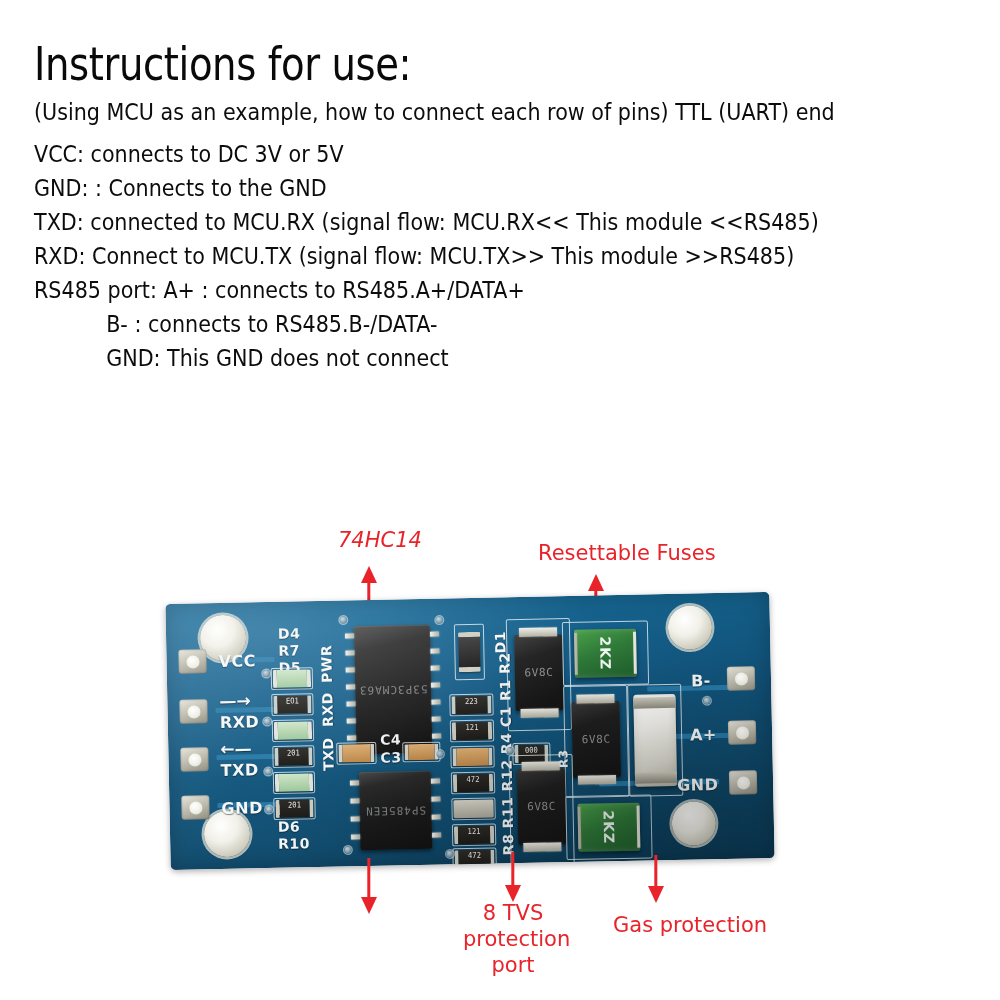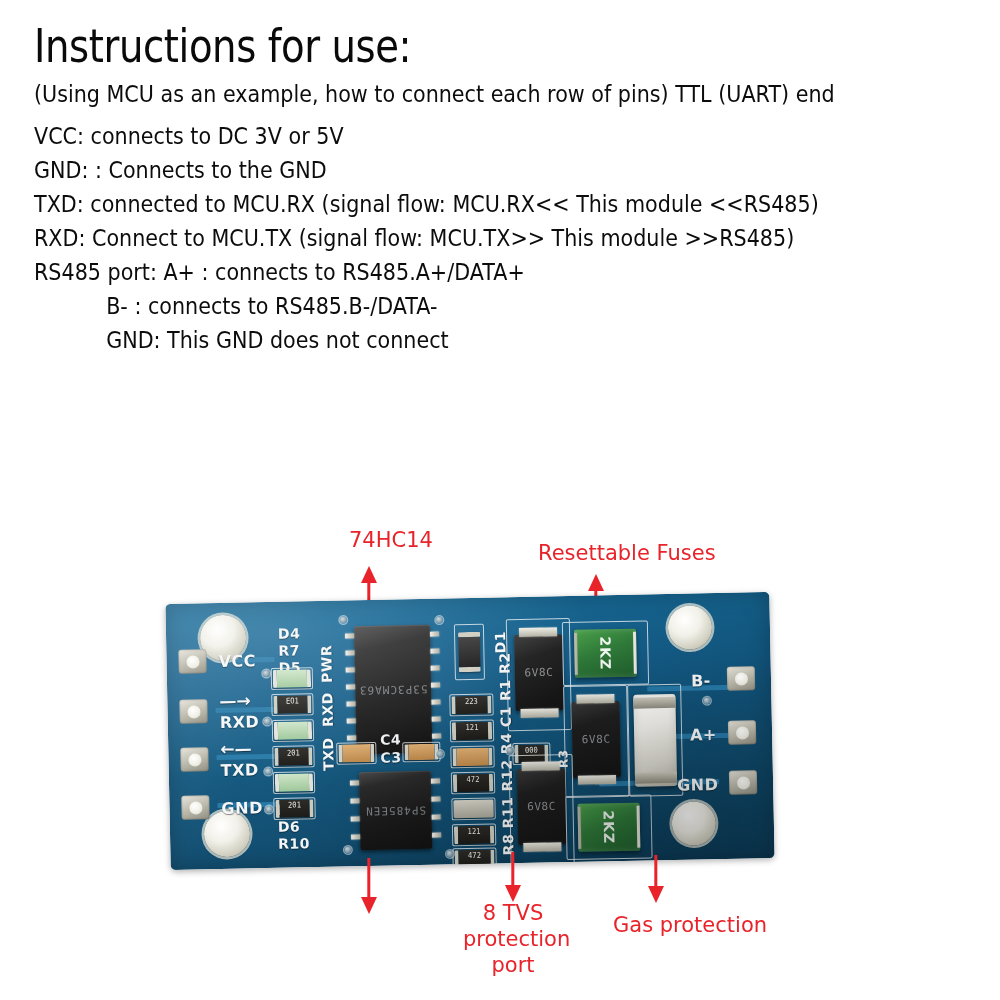--- a/index.html
+++ b/index.html
@@ -5,21 +5,21 @@
   * { box-sizing: border-box; margin: 0; padding: 0; }
   html, body {
     width: 1000px; height: 1000px;
     background: #ffffff;
     font-family: "Liberation Sans", sans-serif;
     overflow: hidden;
   }
   #page { position: relative; width: 1000px; height: 1000px; background:#fff; }
 
   
-  .instr-wrap { position: absolute; left: 34px; top: 18px; width: 930px; }
+  .instr-wrap { position: absolute; left: 34px; top: 36px; width: 930px; }
   .instr-title {
     font-family: "DejaVu Sans", sans-serif;
     font-size: 46px; line-height: 56px;
     font-weight: 400; color: #0a0a0a;
     letter-spacing: -0.5px;
     transform: scaleX(0.84); transform-origin: left center;
     white-space: nowrap;
   }
   .instr-lines { margin-top: 3px; }
   .instr-line {
@@ -256,21 +256,21 @@
       <div class="instr-line gap">VCC: connects to DC 3V or 5V</div>
       <div class="instr-line">GND: : Connects to the GND</div>
       <div class="instr-line">TXD: connected to MCU.RX (signal flow: MCU.RX&lt;&lt; This module &lt;&lt;RS485)</div>
       <div class="instr-line">RXD: Connect to MCU.TX (signal flow: MCU.TX&gt;&gt; This module &gt;&gt;RS485)</div>
       <div class="instr-line">RS485 port: A+ : connects to RS485.A+/DATA+</div>
       <div class="instr-line indent">B- : connects to RS485.B-/DATA-</div>
       <div class="instr-line indent">GND: This GND does not connect</div>
     </div>
   </div>
 
-  <div class="anno" style="left:349px; top:527px;">74HC14</div>
+  <div class="anno" style="left:338px; top:527px;font-style:italic;">74HC14</div>
   <div class="arrow up" style="left:360px; top:566px; width:18px; height:62px;">
     <div class="head"></div>
       <div class="shaft"></div>
   </div>
 
   <div class="anno" style="left:538px; top:540px;">Resettable Fuses</div>
   <div class="arrow up" style="left:587px; top:574px; width:18px; height:58px;">
     <div class="head"></div>
       <div class="shaft"></div>
   </div>

